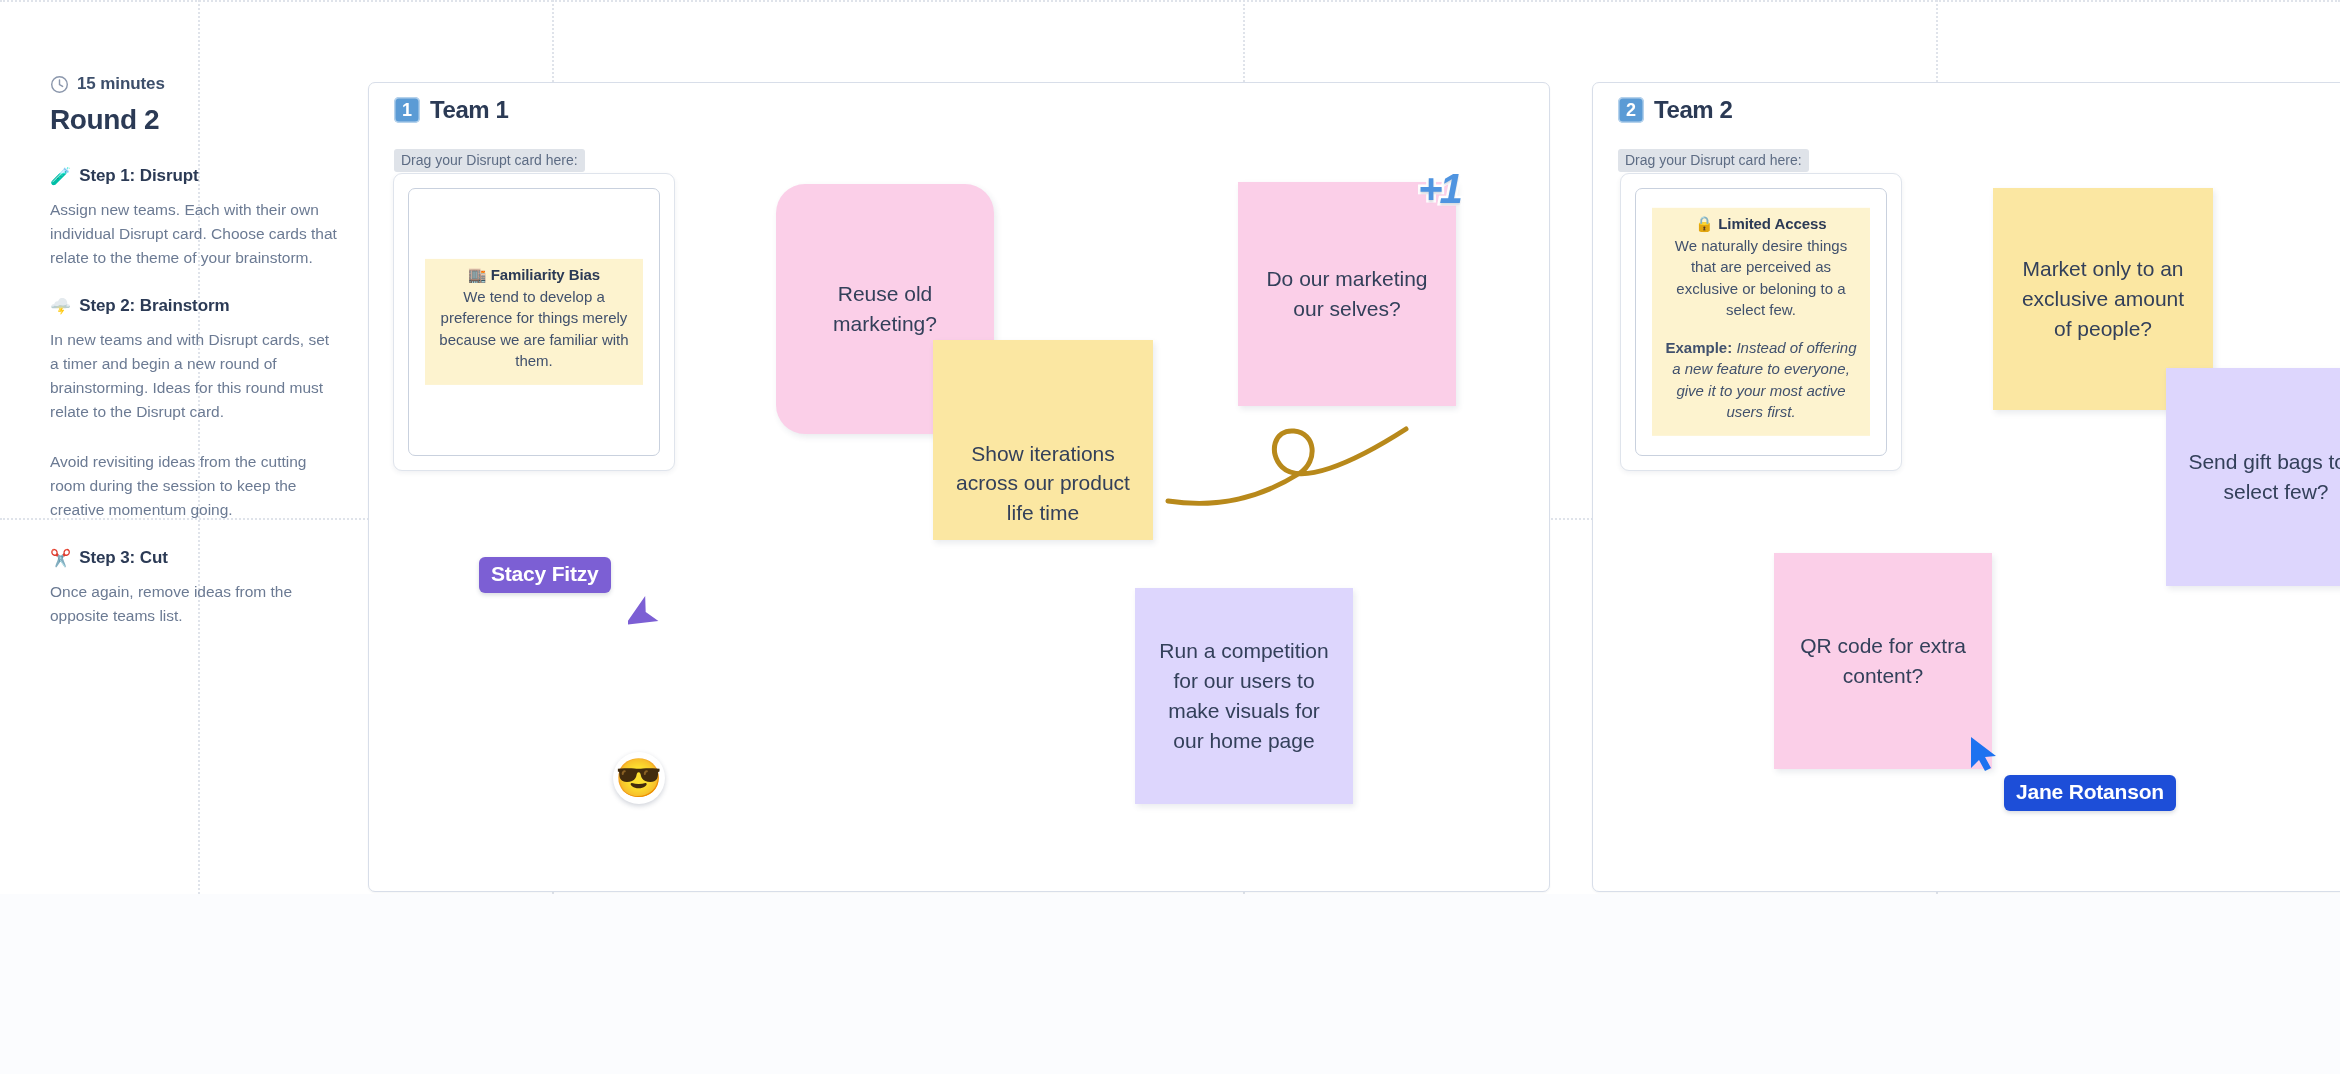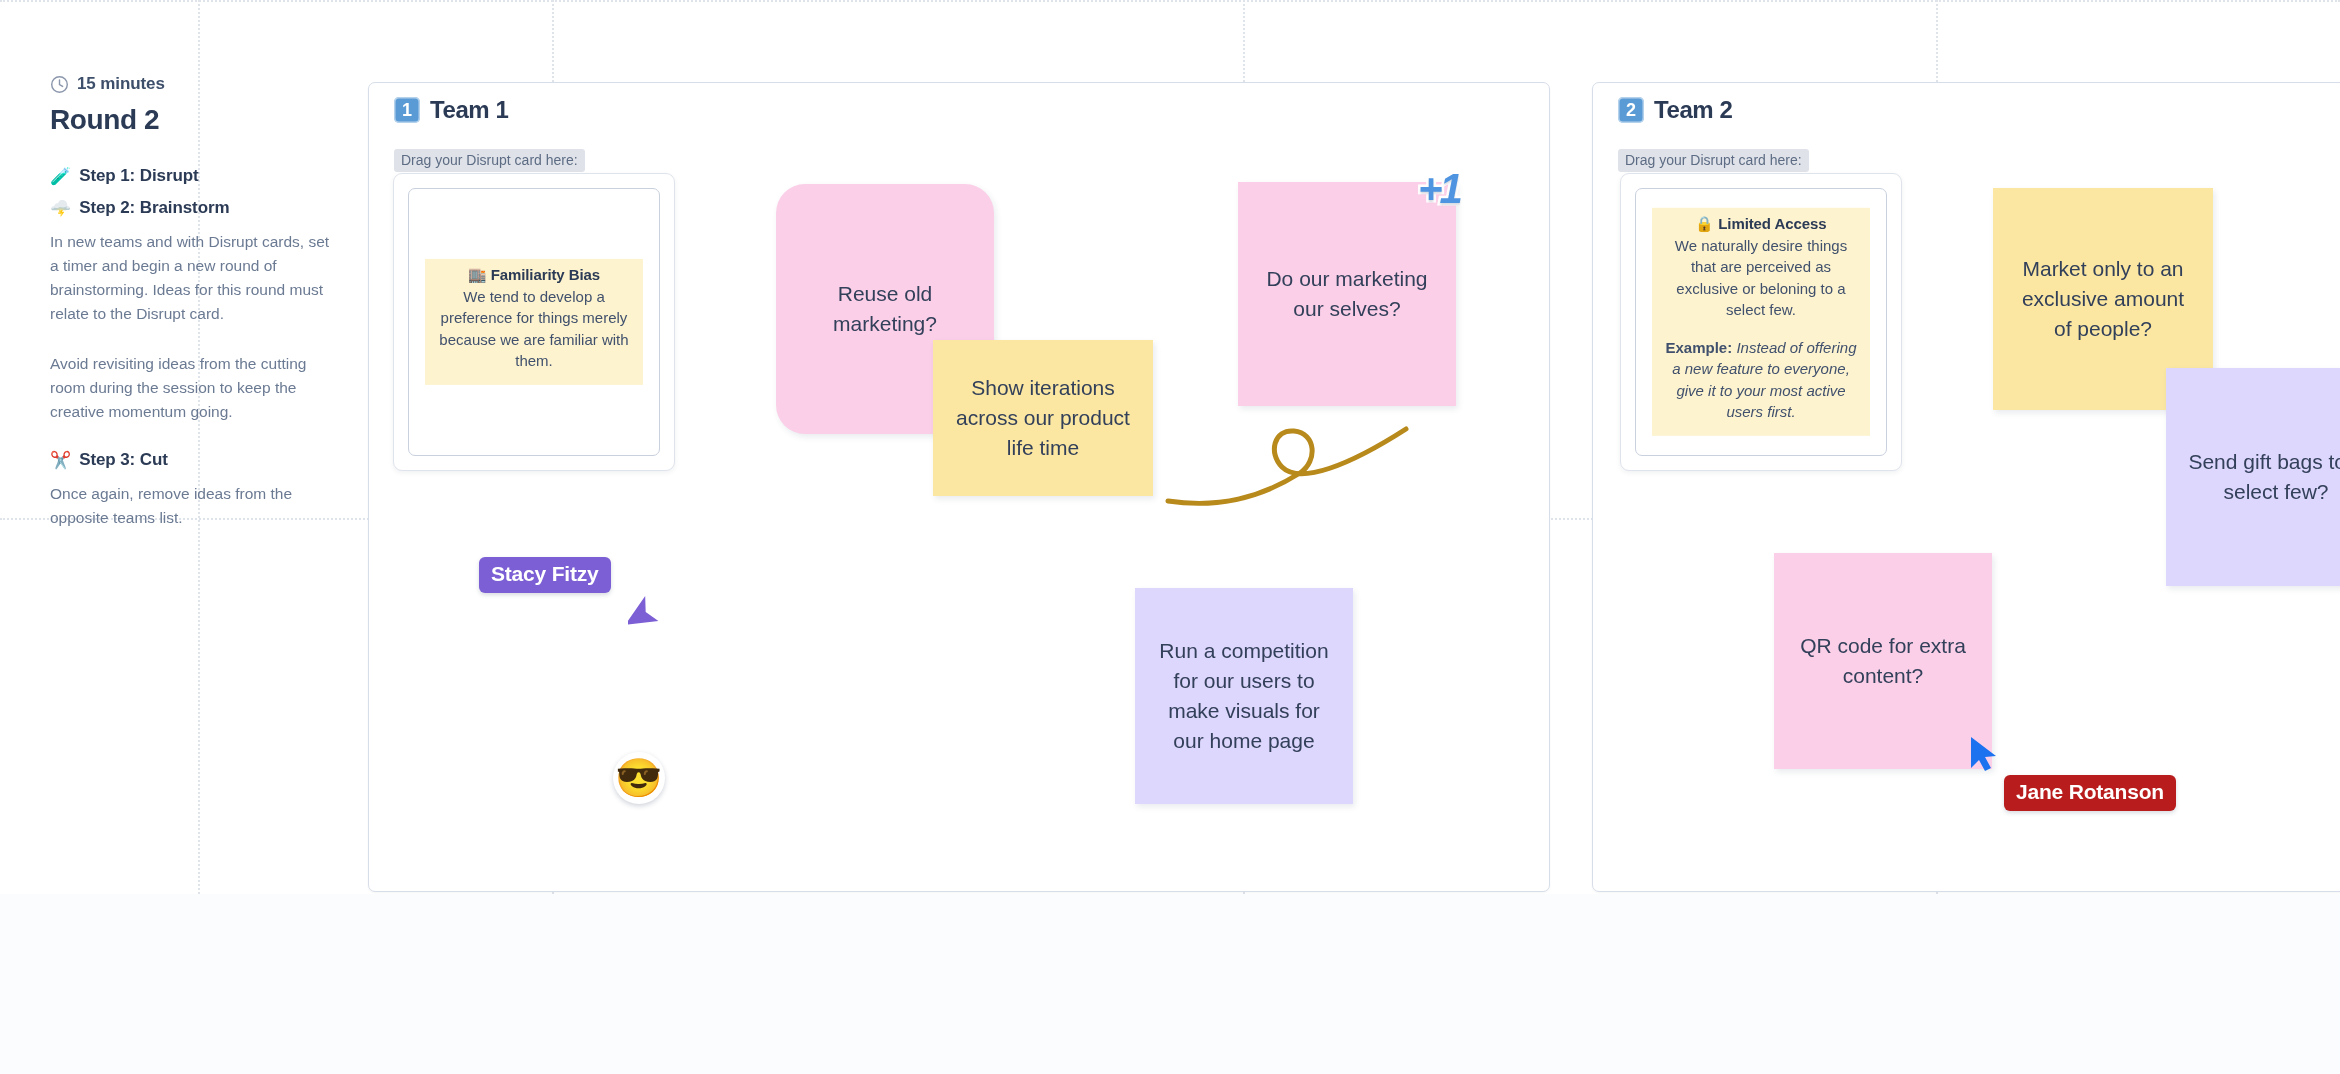--- a/index.html
+++ b/index.html
@@ -296,20 +296,21 @@
       <span class="timer-text">15 minutes</span>
     </div>
 
     <div class="round-title">Round 2</div>
 
     <div>
       <div class="step-head">
         <span class="step-emoji">🧪</span>
         <span class="step-title">Step 1: Disrupt</span>
       </div>
+      <div class="step-body">Assign new teams. Each with their own individual Disrupt card. Choose cards that relate to the theme of your brainstorm.</div>
     </div>
 
     <div>
       <div class="step-head">
         <span class="step-emoji">🌩️</span>
         <span class="step-title">Step 2: Brainstorm</span>
       </div>
       <div class="step-body">In new teams and with Disrupt cards, set a timer and begin a new round of brainstorming. Ideas for this round must relate to the Disrupt card.</div>
       <div class="step-body">Avoid revisiting ideas from the cutting room during the session to keep the creative momentum going.</div>
     </div>
@@ -341,21 +342,21 @@
         </div>
         <div class="dc-body">We tend to develop a preference for things merely because we are familiar with them.</div>
       </div>
     </div>
   </div>
 
   <div class="sticky pink" style="left:776px; top:184px; width:218px; height:250px;border-radius:29px;" id="note-reuse-old-marketing">
     <span>Reuse old marketing?</span>
   </div>
 
-  <div class="sticky yellow" style="left:933px; top:340px; width:220px; height:156px;" id="note-show-iterations">
+  <div class="sticky yellow" style="left:933px; top:340px; width:220px; height:200px;align-items:flex-end;" id="note-show-iterations">
     <span>Show iterations across our product life time</span>
   </div>
 
   <div class="sticky pink" style="left:1238px; top:182px; width:218px; height:224px;" id="note-do-our-marketing">
     <span>Do our marketing our selves?</span>
   </div>
 
   <div class="plus-one" style="left:1418px; top:168px;">+1</div>
 
   <svg id="doodle" style="left:1150px; top:405px;" width="300" height="130" viewBox="0 0 300 130">
@@ -407,15 +408,15 @@
     <span>Send gift bags to a select few?</span>
   </div>
 
   <div class="sticky pink" style="left:1774px; top:553px; width:218px; height:216px;" id="note-qr-code">
     <span>QR code for extra content?</span>
   </div>
 
   <svg class="cursor-arrow" style="left:1968px; top:735px;" width="34" height="38" viewBox="0 0 34 38">
     <path d="M3 2 L3 33 L11 25 L17 36 L23 33 L17 22 L28 21 Z" fill="#1d72f0"></path>
   </svg>
-  <div class="cursor-label" style="left:2004px; top:775px; background:#b91c1c;">Jane Rotanson</div>
+  <div class="cursor-label" style="left:2004px; top:775px; background:#1d4ed8;">Jane Rotanson</div>
 
 </div>
 
 </body></html>

